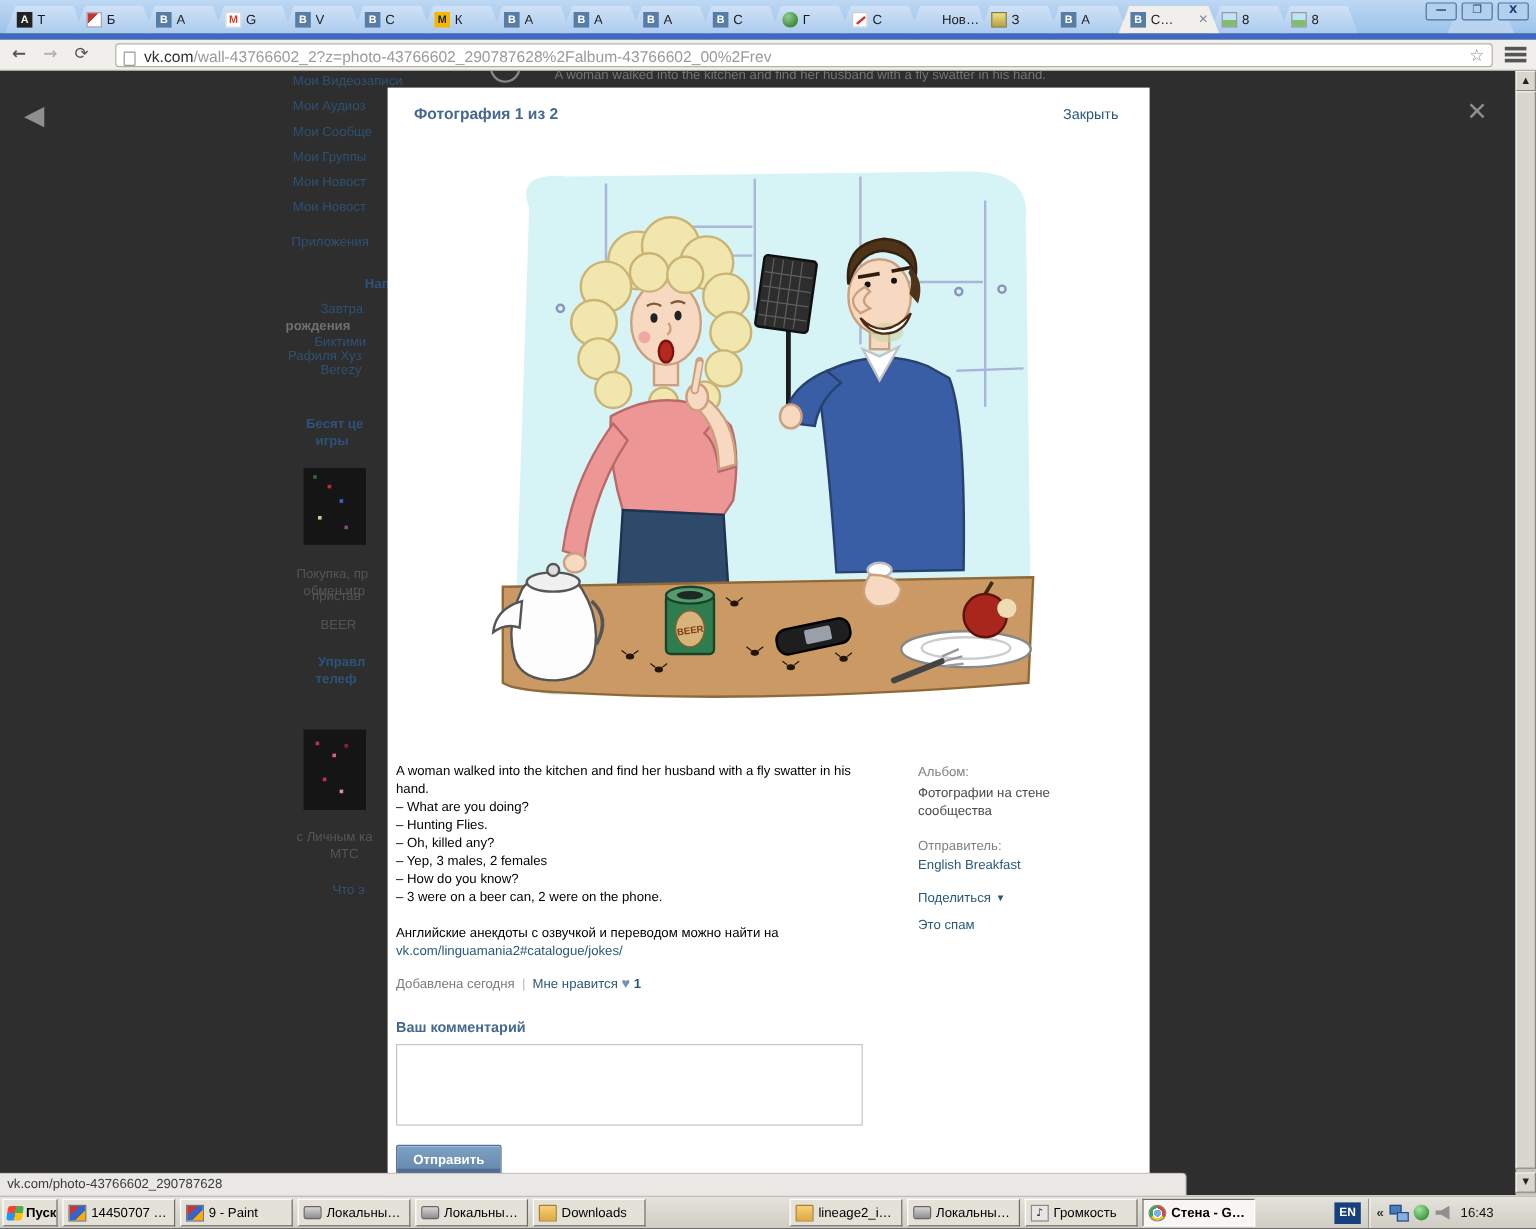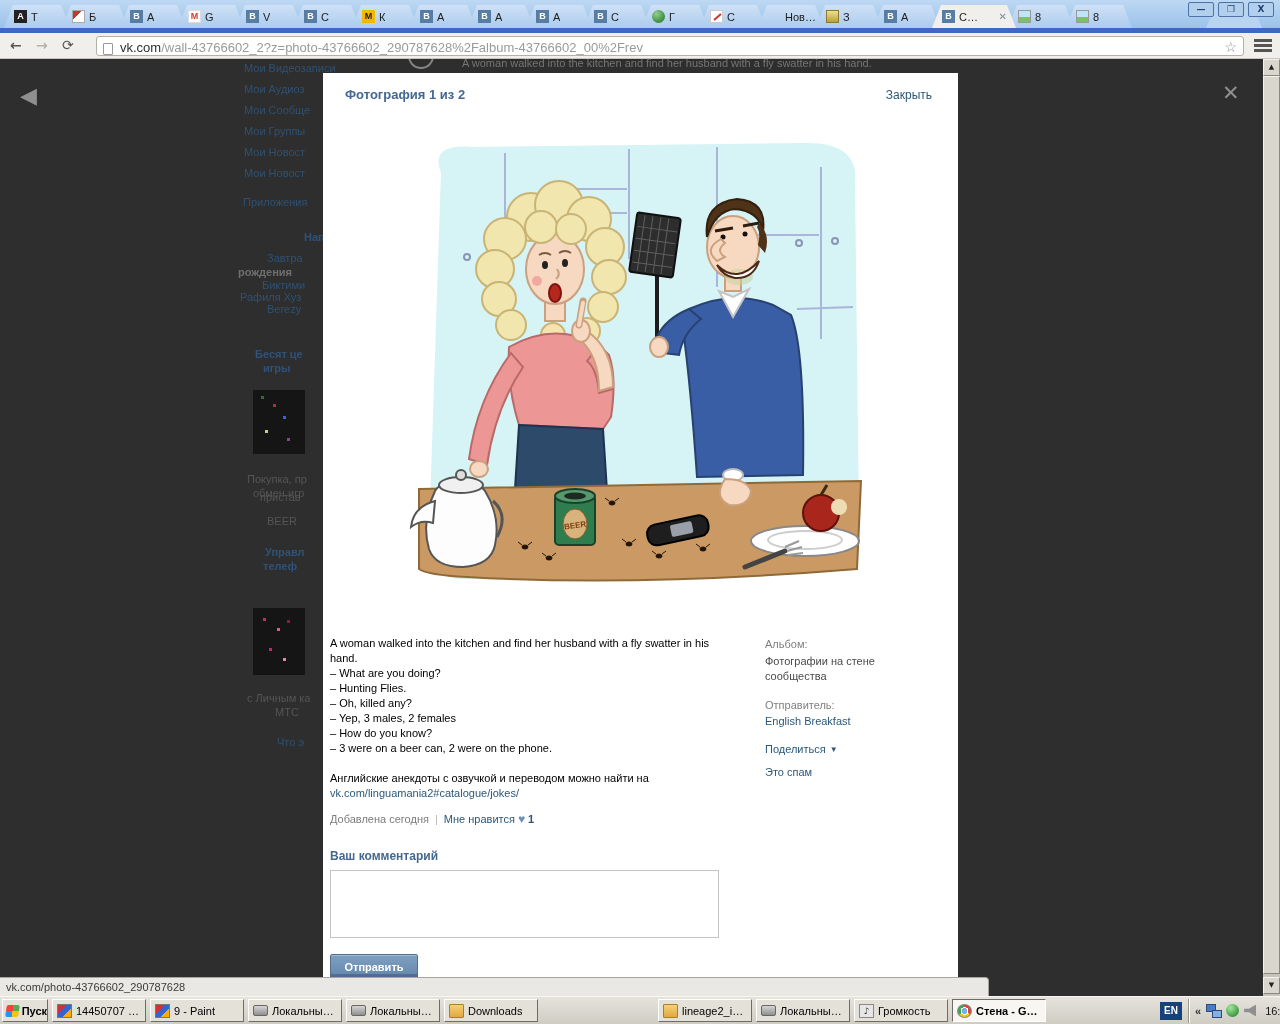--- a/index.html
+++ b/index.html
@@ -114,21 +114,21 @@
   .tbtn.active{background:#f7f6f3;border-color:#6f6c66 #fff #fff #6f6c66;font-weight:bold;}
   .tbtn .tlbl{font-size:11px;white-space:nowrap;overflow:hidden;text-overflow:ellipsis;}
   .tic{flex:0 0 auto;width:15px;height:14px;}
   .tic-paint{background:linear-gradient(135deg,#c33 0 33%,#36c 33% 66%,#fa0 66%);border:1px solid #777;}
   .tic-drive{background:linear-gradient(#d5d5d5,#8f8f8f);border:1px solid #666;height:11px;border-radius:2px;}
   .tic-folder{background:linear-gradient(#f6d077,#e0a93f);border:1px solid #a87f2a;border-radius:1px;}
   .tic-volume{background:#e6e6e6;border:1px solid #888;font:9px/12px "DejaVu Sans",sans-serif;text-align:center;color:#222;}
   .tic-chrome{border-radius:50%;border:1px solid #888;
     background:radial-gradient(circle at 50% 50%,#7ab0e8 0 3px,#fff 3px 4px,transparent 4px),
     conic-gradient(#d8453a 0 33%,#f5c518 33% 66%,#3aa757 66%);}
-  #lang-ind{flex:0 0 auto;width:22px;height:18px;margin-left:114px;background:#16417c;color:#fff;
+  #lang-ind{flex:0 0 auto;width:22px;height:18px;margin-left:66px;background:#16417c;color:#fff;
     font-size:10px;font-weight:bold;text-align:center;line-height:18px;}
   #tray{flex:0 0 auto;margin-left:6px;height:24px;display:flex;align-items:center;gap:5px;
     border-left:1px solid #9a978f;box-shadow:inset 1px 0 0 #fff;padding:0 8px 0 6px;}
   #tray .chev{font-size:11px;color:#333;font-weight:bold;}
   .tic-net{width:15px;height:13px;position:relative;}
   .tic-net::before,.tic-net::after{content:"";position:absolute;width:8px;height:6px;background:#4a7ac0;border:1px solid #2a4a80;}
   .tic-net::before{left:0;top:0;}
   .tic-net::after{left:6px;top:6px;background:#86b0e0;}
   .tic-greenball{width:13px;height:13px;border-radius:50%;background:radial-gradient(circle at 35% 30%,#9ee89e,#1a7a1a);}
   .tic-speaker{width:12px;height:12px;background:#8f8f8f;clip-path:polygon(0 35%,40% 35%,100% 0,100% 100%,40% 65%,0 65%);}

